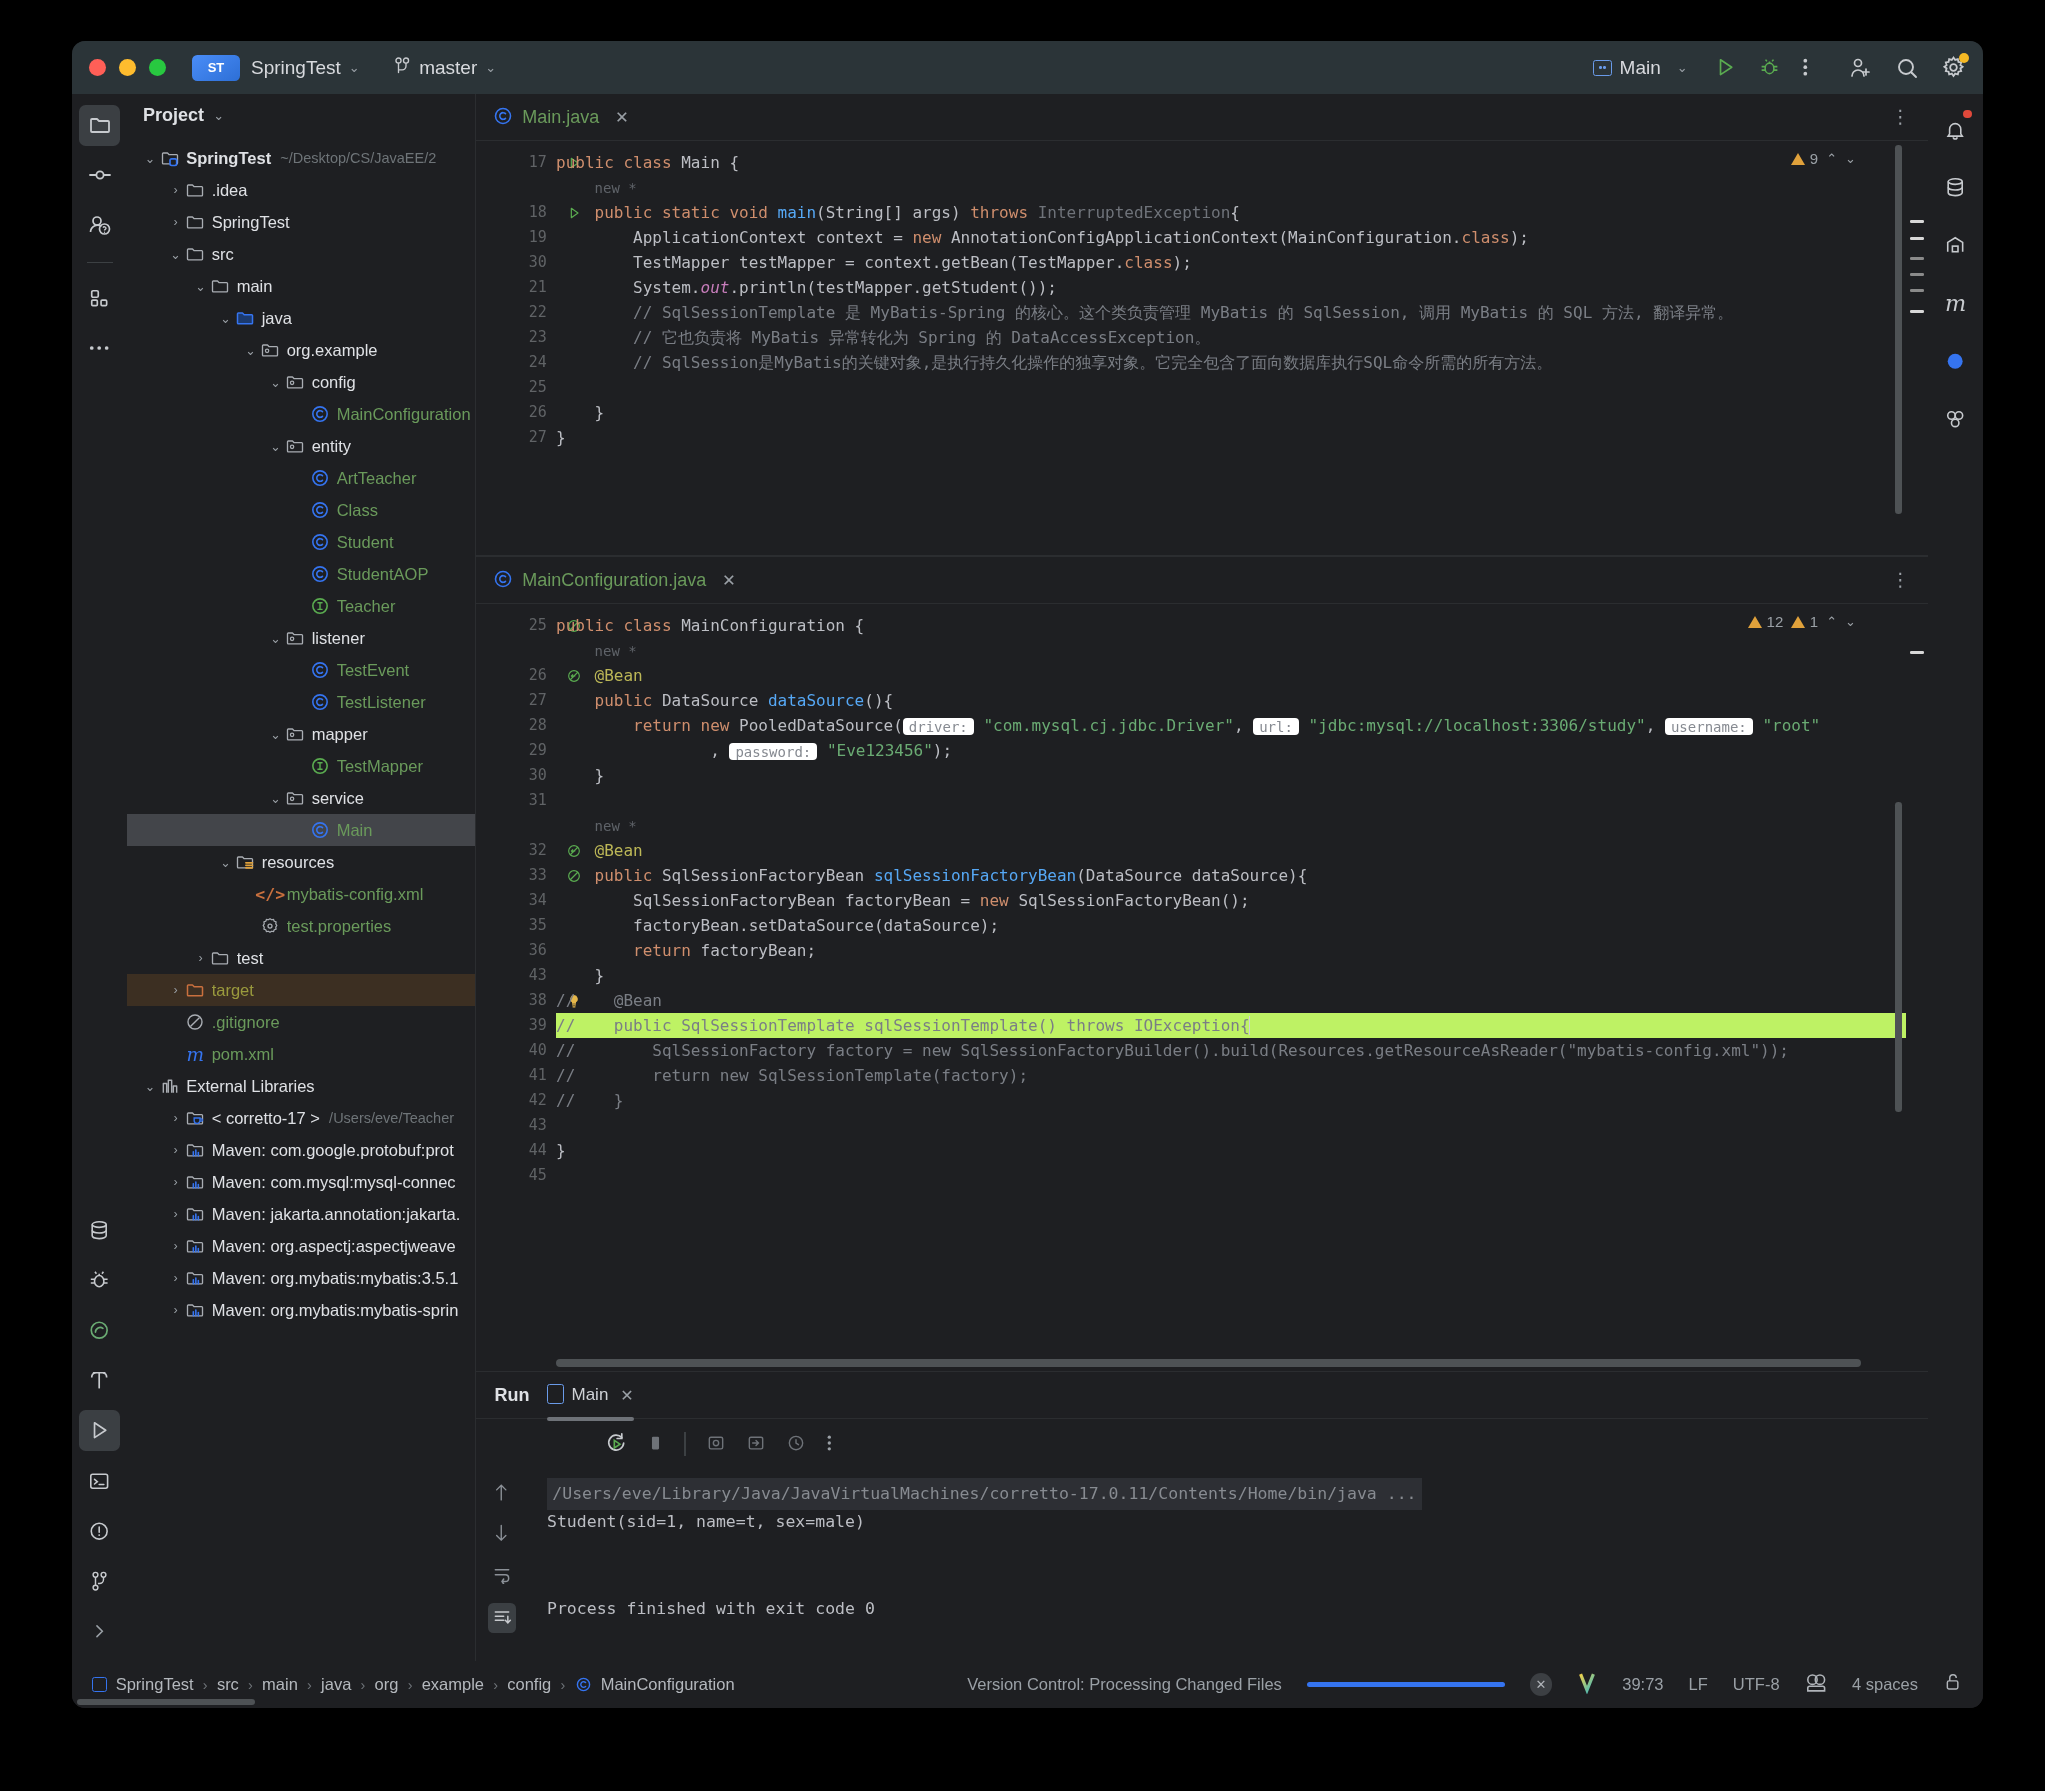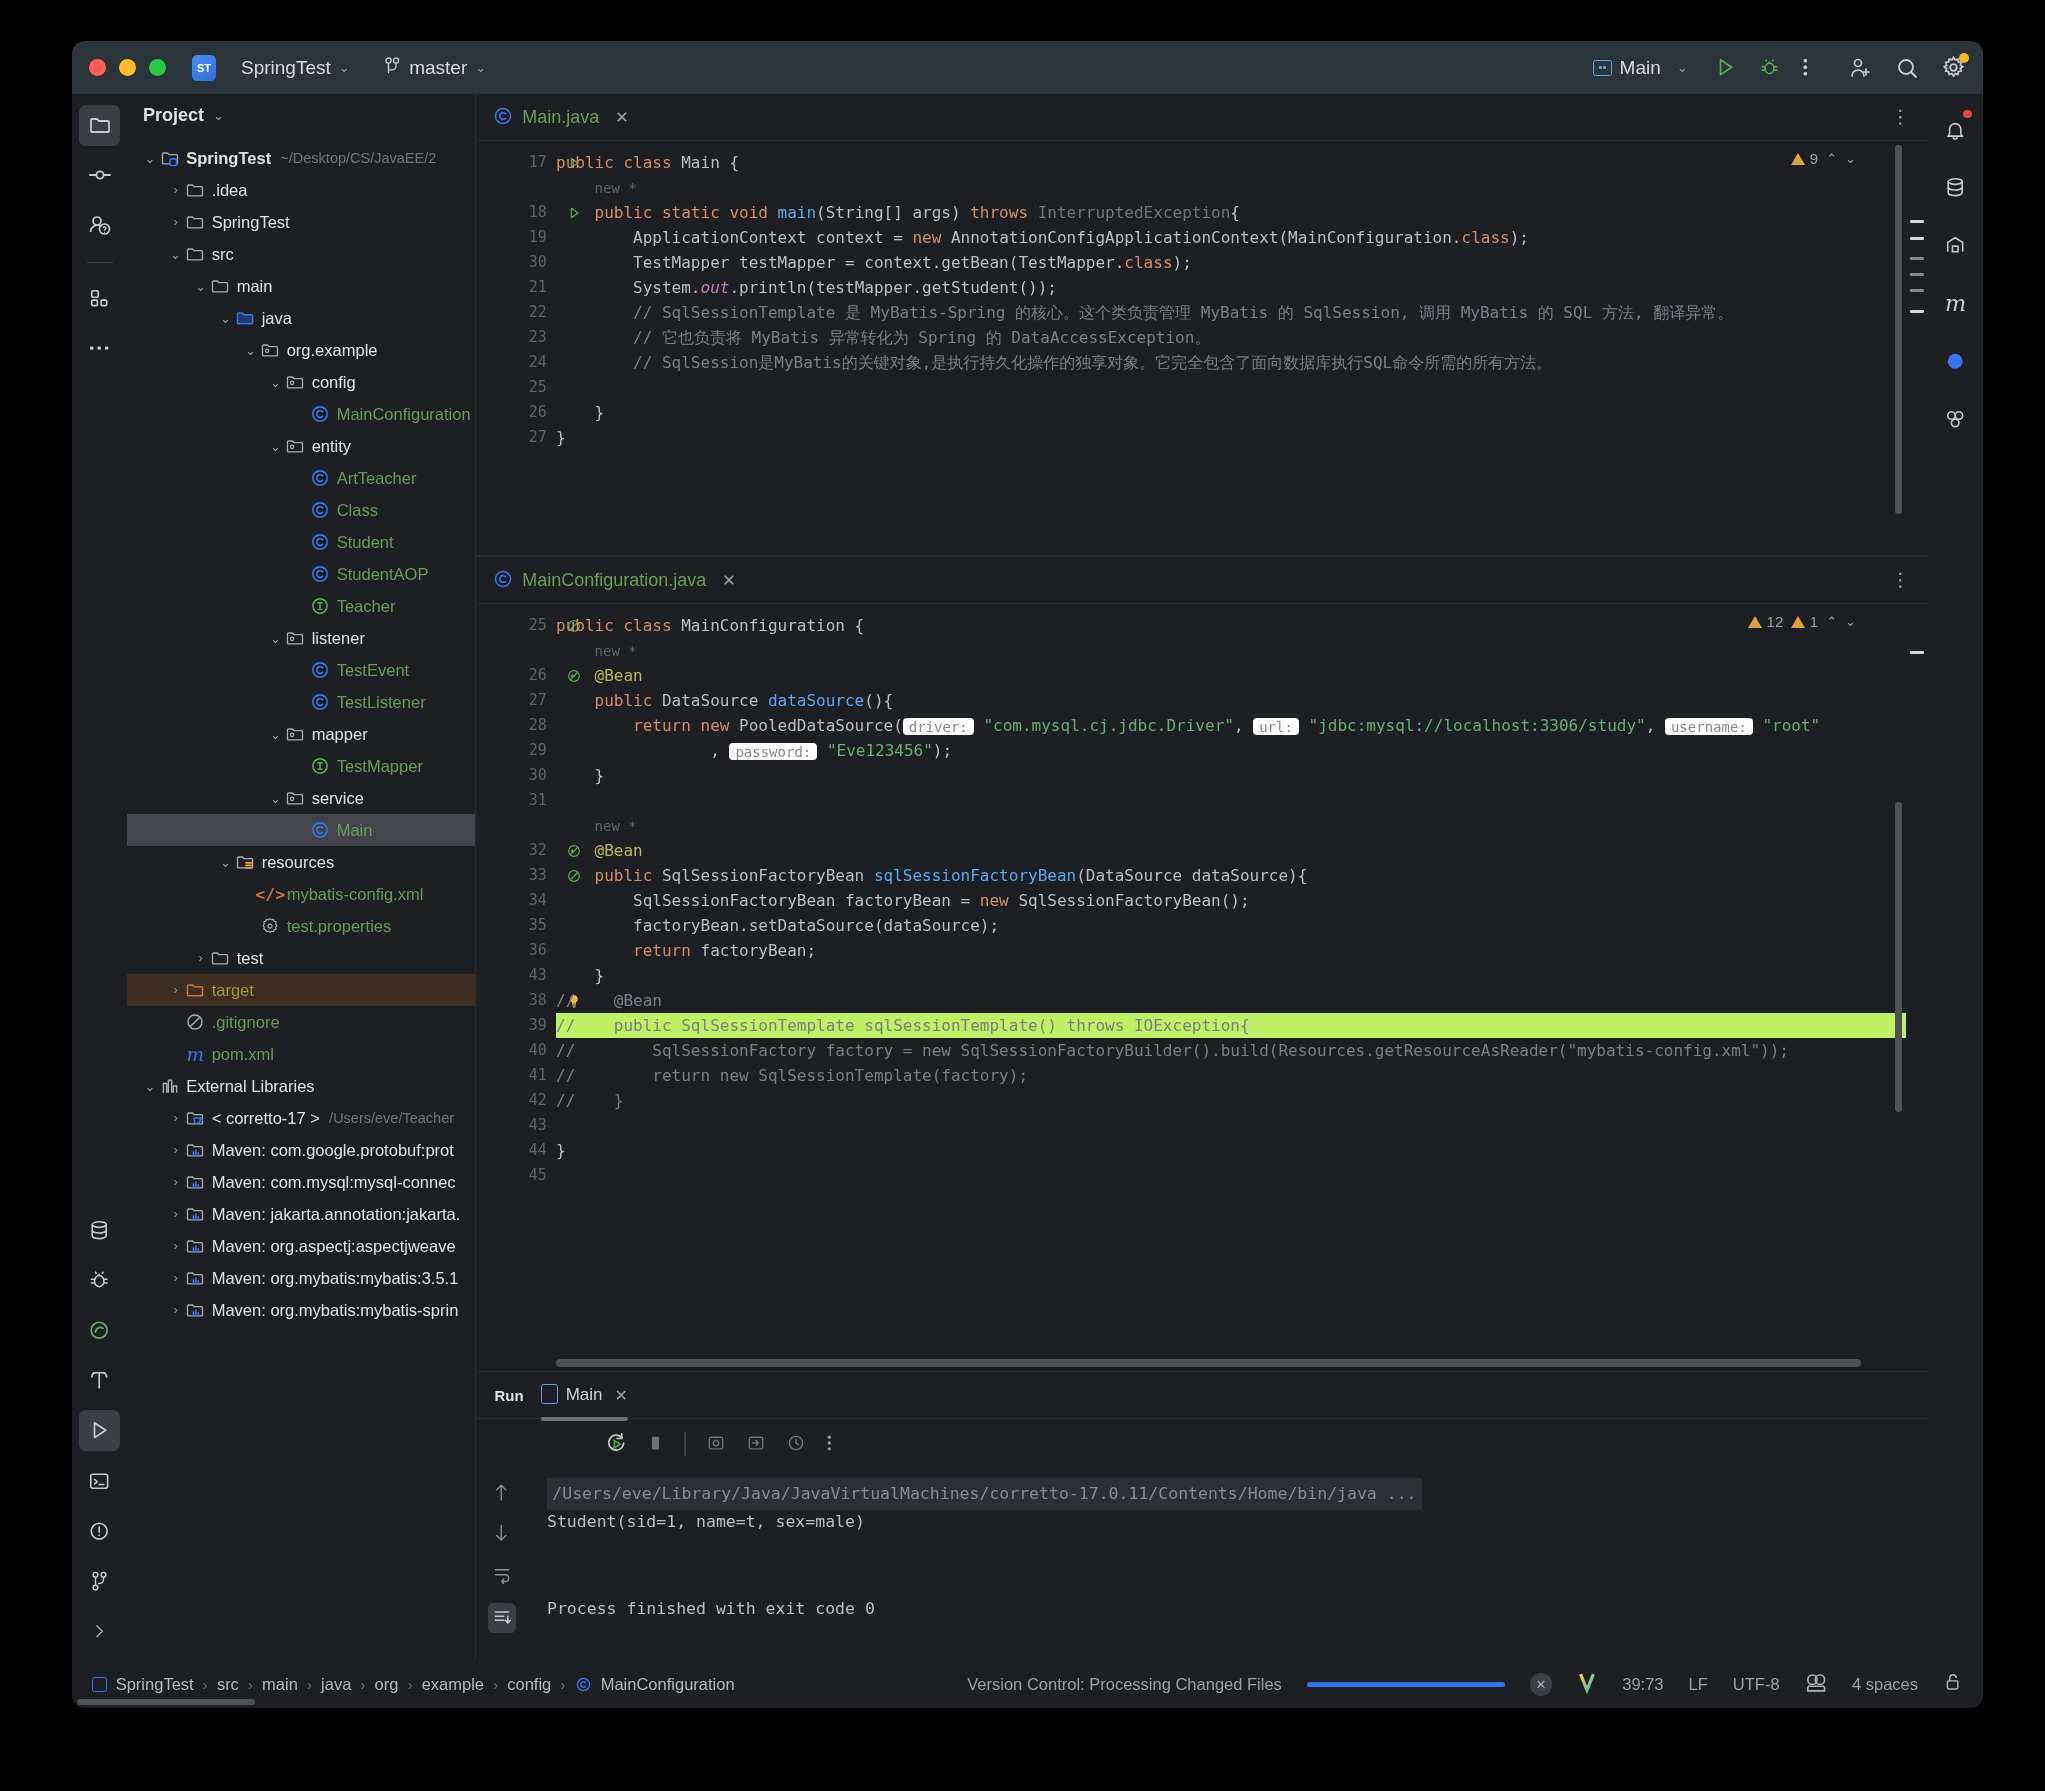--- a/index.html
+++ b/index.html
@@ -8,23 +8,23 @@
   .win { position:absolute; left:72px; top:41px; width:1911px; height:1667px;
          background:#1e1f22; border-radius:13px; overflow:hidden;
          box-shadow:0 13px 46px rgba(0,0,0,.7); display:flex; flex-direction:column; }
 
   
   .titlebar { height:53px; background:#2b3438; display:flex; align-items:center;
               padding:0 17px; flex:0 0 auto; position:relative; }
   .traffic { display:flex; gap:13px; align-items:center; margin-right:26px; }
   .dot { width:17px; height:17px; border-radius:50%; }
   .dot.r{background:#ff5f57}.dot.y{background:#febc2e}.dot.g{background:#28c840}
-  .proj-badge { width:24px;height:26px;border-radius:5.3px;
-     background:linear-gradient(145deg,#4a8df8,#2d6fd6); color:#fff; font-size:11px;
-     font-weight:bold; display:flex;align-items:center;justify-content:center; margin-right:25px;}
+  .proj-badge { width:48px;height:26px;border-radius:5.3px;
+     background:linear-gradient(145deg,#4a8df8,#2d6fd6); color:#fff; font-size:13px;
+     font-weight:bold; display:flex;align-items:center;justify-content:center; margin-right:11px;}
   .tb-text { color:#d8dade; font-size:19px; }
   .chev { color:#9aa0a6; font-size:13px; margin:0 4px 0 8px; }
   .vcs-icon { margin-left:29px; margin-right:8px; }
   .tb-right { margin-left:auto; display:flex; align-items:center; gap:22.4px; }
   .runcfg { display:flex; align-items:center; gap:8px; }
   .runcfg-box { width:18.5px;height:16px;border:1.3px solid #6a9bea;border-radius:2.6px;
                 display:flex;align-items:center;justify-content:center;}
   .runcfg-box i{width:2.6px;height:2.6px;background:#6a9bea;border-radius:50%;display:block;margin:0 0.7px;}
   .icon-btn { cursor:default; display:flex; align-items:center; justify-content:center; }
   .gearwrap{position:relative;}
@@ -113,21 +113,21 @@
           align-items:center; padding-top:14.5px; flex:0 0 auto; }
   .rrail .rail-item{margin-bottom:17px;}
   .bell-wrap{position:relative;}
   .bell-dot{position:absolute;top:1.3px;right:4px;width:8.6px;height:8.6px;border-radius:50%;
             background:#e0493b;}
 
   
   .runpanel{ height:290px; background:#1e1f22; display:flex; flex-direction:column;
              flex:0 0 auto; border-top:0.7px solid #2b2d30; }
   .run-head{height:46px;display:flex;align-items:center;padding-left:18.5px;gap:17px;flex:0 0 auto;}
-  .run-title{color:#dfe1e5;font-size:15px;font-weight:bold;}
+  .run-title{color:#dfe1e5;font-size:18px;font-weight:bold;}
   .run-tab{display:flex;align-items:center;gap:8px;position:relative;height:46px;}
   .run-tab .rt{color:#cfd2d6;font-size:17px;}
   .run-tab .x{color:#9aa0a6;font-size:16px;margin-left:4px;}
   .run-tab-underline{position:absolute;left:0;right:0;bottom:-2.6px;height:3.3px;background:#6e7278;
                      border-radius:2px;}
   .run-toolbar{height:51px;display:flex;align-items:center;padding-left:129px;gap:20px;
                flex:0 0 auto;border-top:0.7px solid #2b2d30;}
   .run-body{flex:1;display:flex;min-height:0;}
   .run-side{width:51px;flex:0 0 auto;display:flex;flex-direction:column;align-items:center;
             padding-top:12px;gap:17px;}

